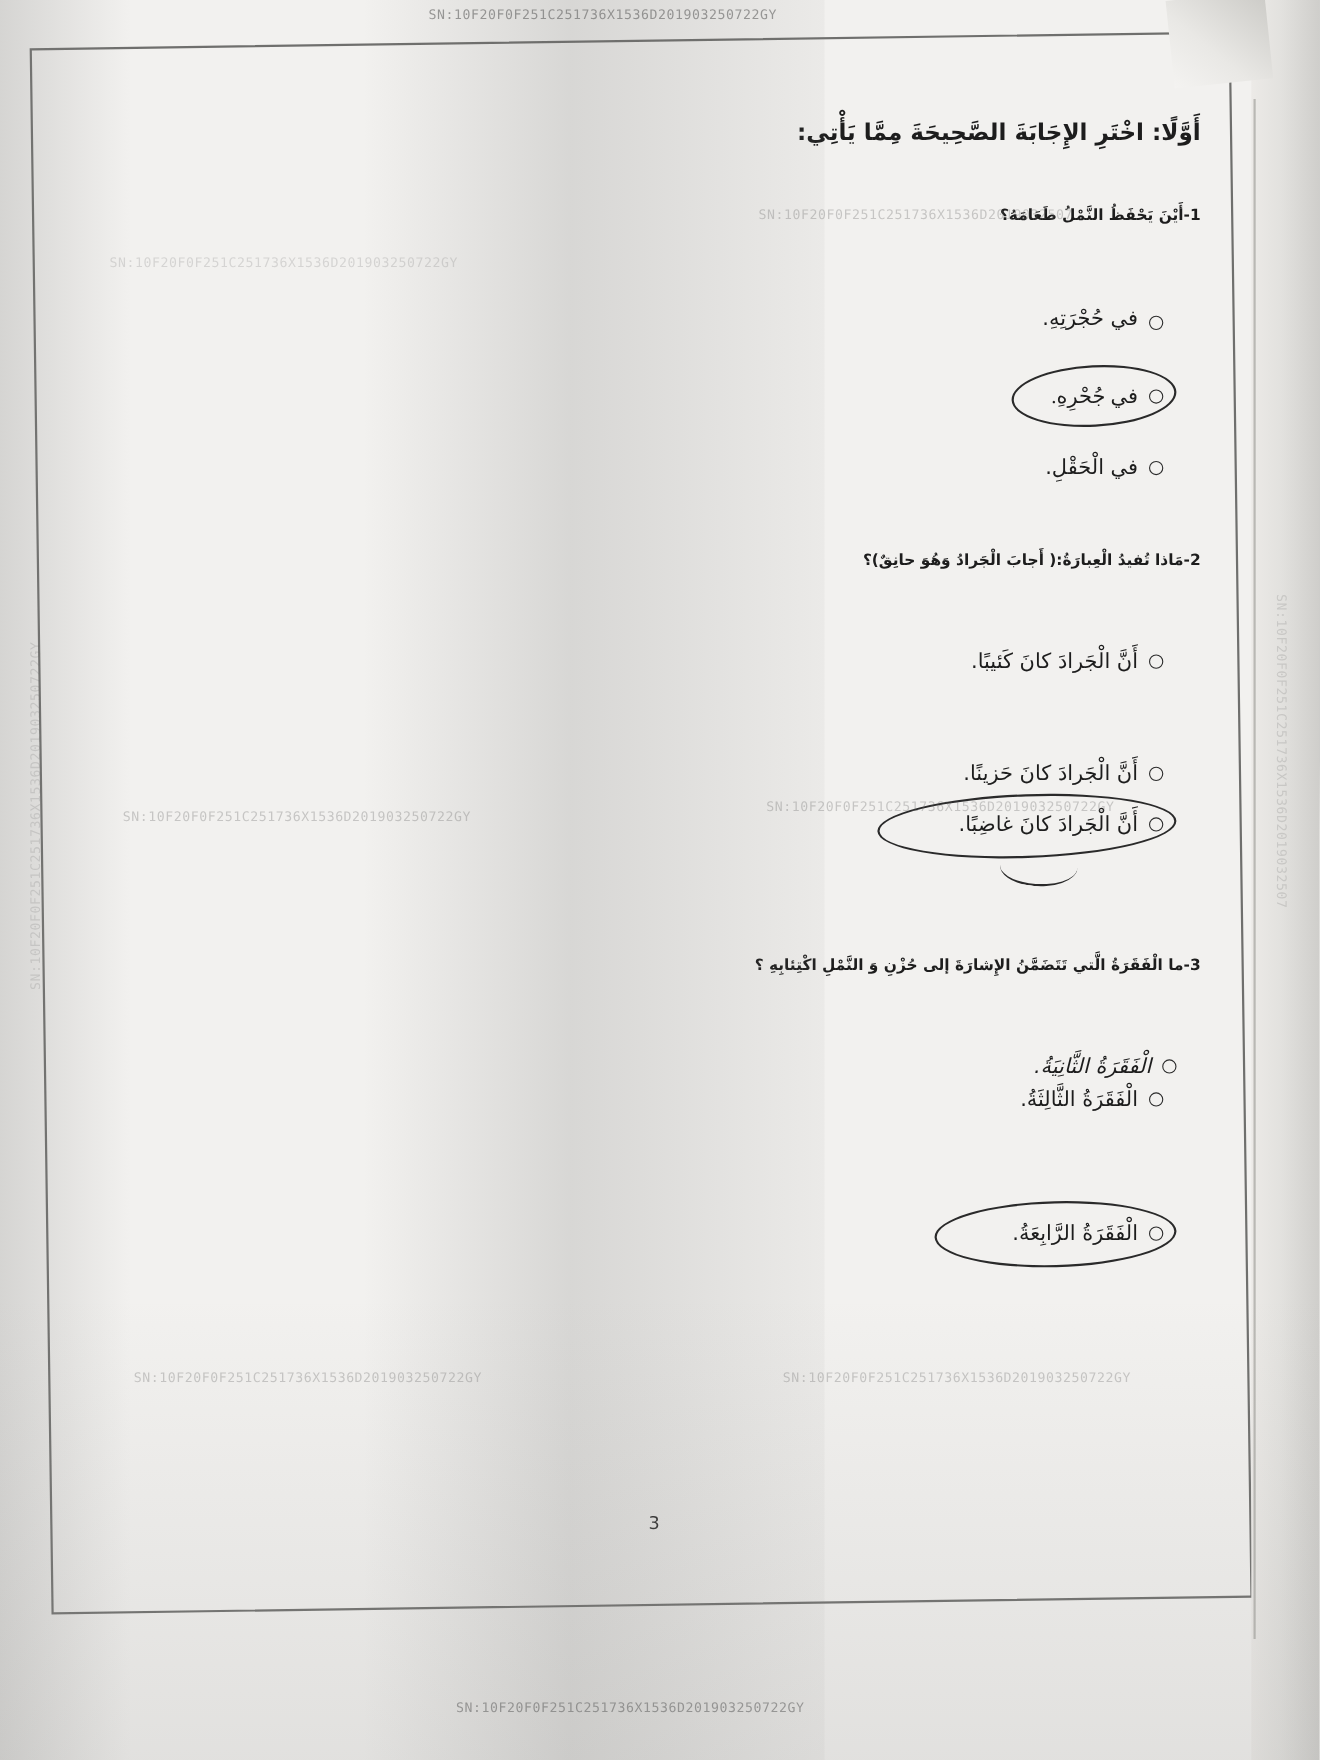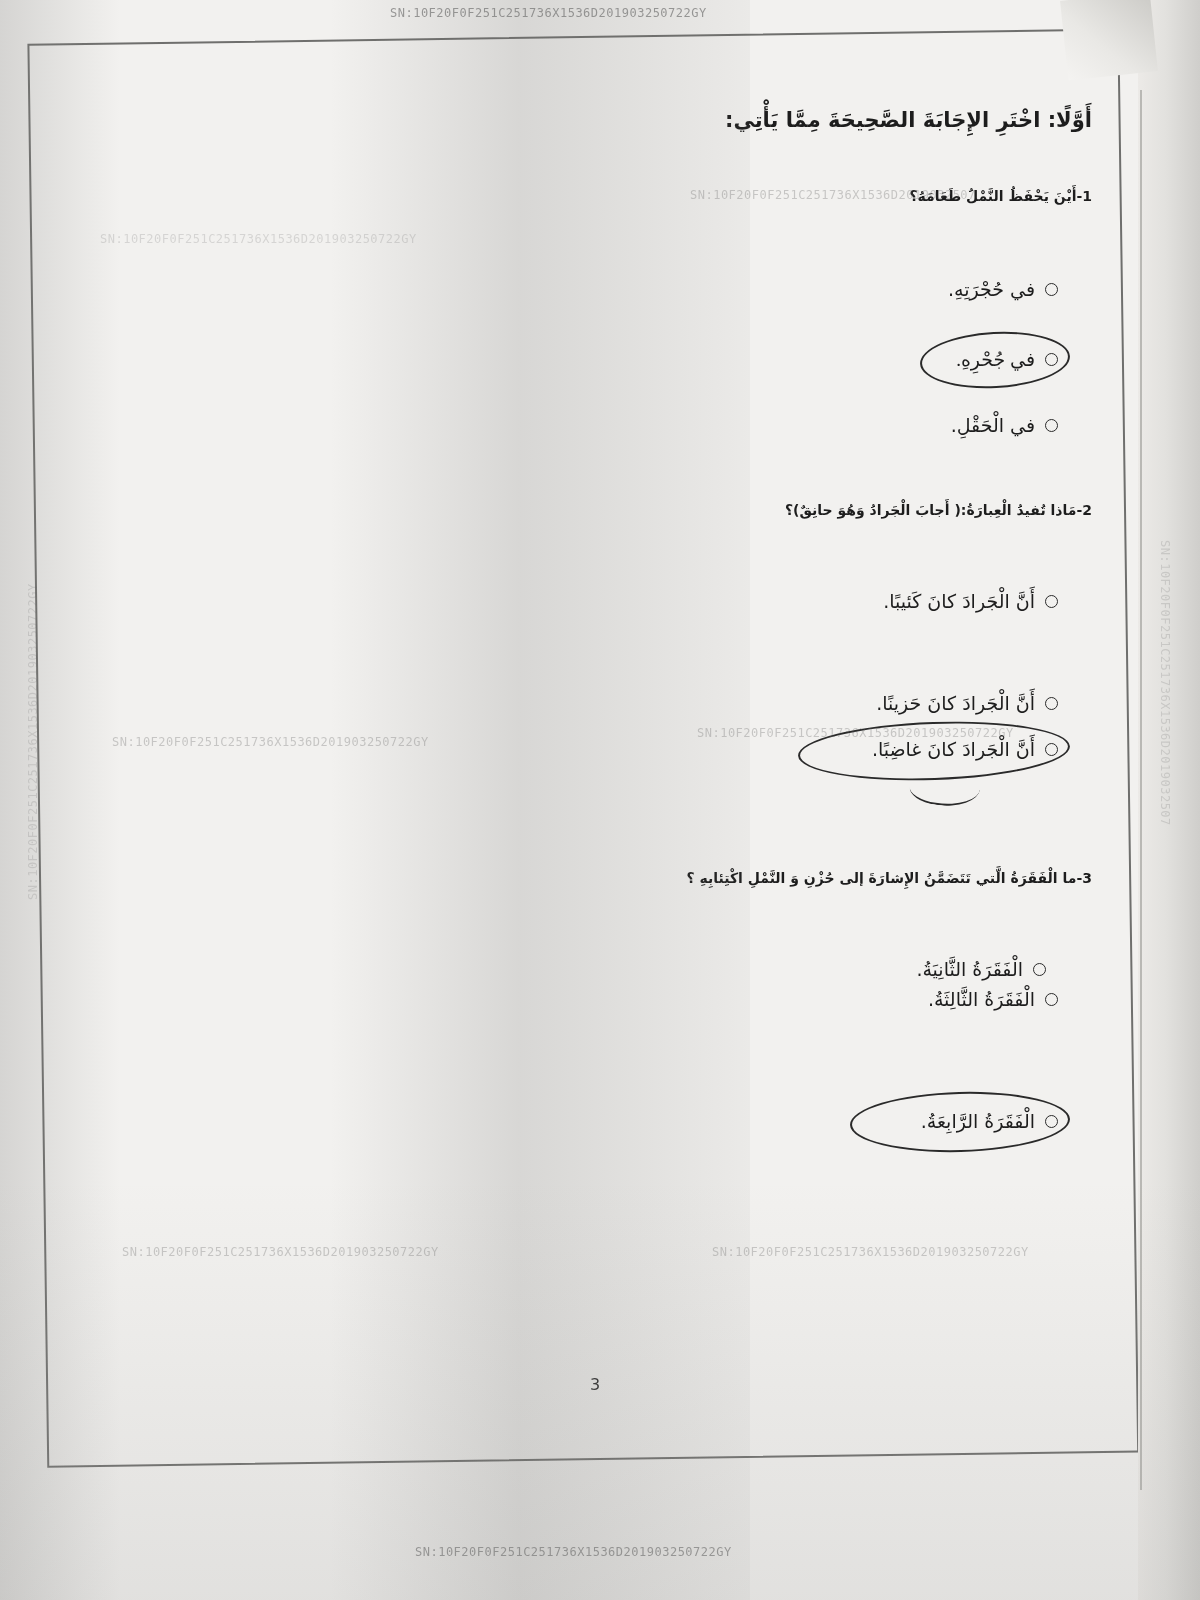--- a/index.html
+++ b/index.html
@@ -221,21 +221,21 @@
   <div class="corner-fold"></div>
 
   <div class="ghost" style="right:330px; top:420px;">&nbsp;</div>
 
   <div id="content">
 
     <div class="heading">أَوَّلًا: اخْتَرِ الإِجَابَةَ الصَّحِيحَةَ مِمَّا يَأْتِي:</div>
 
     <div class="q" style="right:38px; top:118px;">1-أَيْنَ يَحْفَظُ النَّمْلُ طَعَامَهُ؟</div>
 
-    <div class="opt" style="right:72px; top:208px;">
+    <div class="opt" style="right:72px; top:208px;align-items:flex-end;">
       <span class="bullet"></span>
       <span class="txt">في حُجْرَتِهِ.</span>
     </div>
 
     <div class="opt" style="right:72px; top:278px;font-family:Liberation Serif, serif;">
       <span class="bullet"></span>
       <span class="txt">في جُحْرِهِ.</span>
     </div>
     <div class="circle-mark m1" style="right:60px; top:262px; width:146px; height:52px;"></div>
 
@@ -258,21 +258,21 @@
 
     <div class="opt" style="right:72px; top:668px;">
       <span class="bullet"></span>
       <span class="txt">أَنَّ الْجَرادَ كانَ غاضِبًا.</span>
     </div>
     <div class="circle-mark m2" style="right:60px; top:652px; width:268px; height:54px;"></div>
     <div class="tail" style="right:150px; top:700px;"></div>
 
     <div class="q" style="right:38px; top:800px;">3-ما الْفَقَرَةُ الَّتي تَتَضَمَّنُ الإِشارَةَ إلى حُزْنِ وَ النَّمْلِ اكْتِئابِهِ ؟</div>
 
-    <div class="opt" style="right:84px; top:888px;">
+    <div class="opt" style="right:60px; top:888px;font-style:italic;">
       <span class="bullet"></span>
       <span class="txt">الْفَقَرَةُ الثَّانِيَةُ.</span>
     </div>
 
     <div class="opt" style="right:72px; top:918px;">
       <span class="bullet"></span>
       <span class="txt">الْفَقَرَةُ الثَّالِثَةُ.</span>
     </div>
 
     <div class="opt" style="right:72px; top:1040px;">

